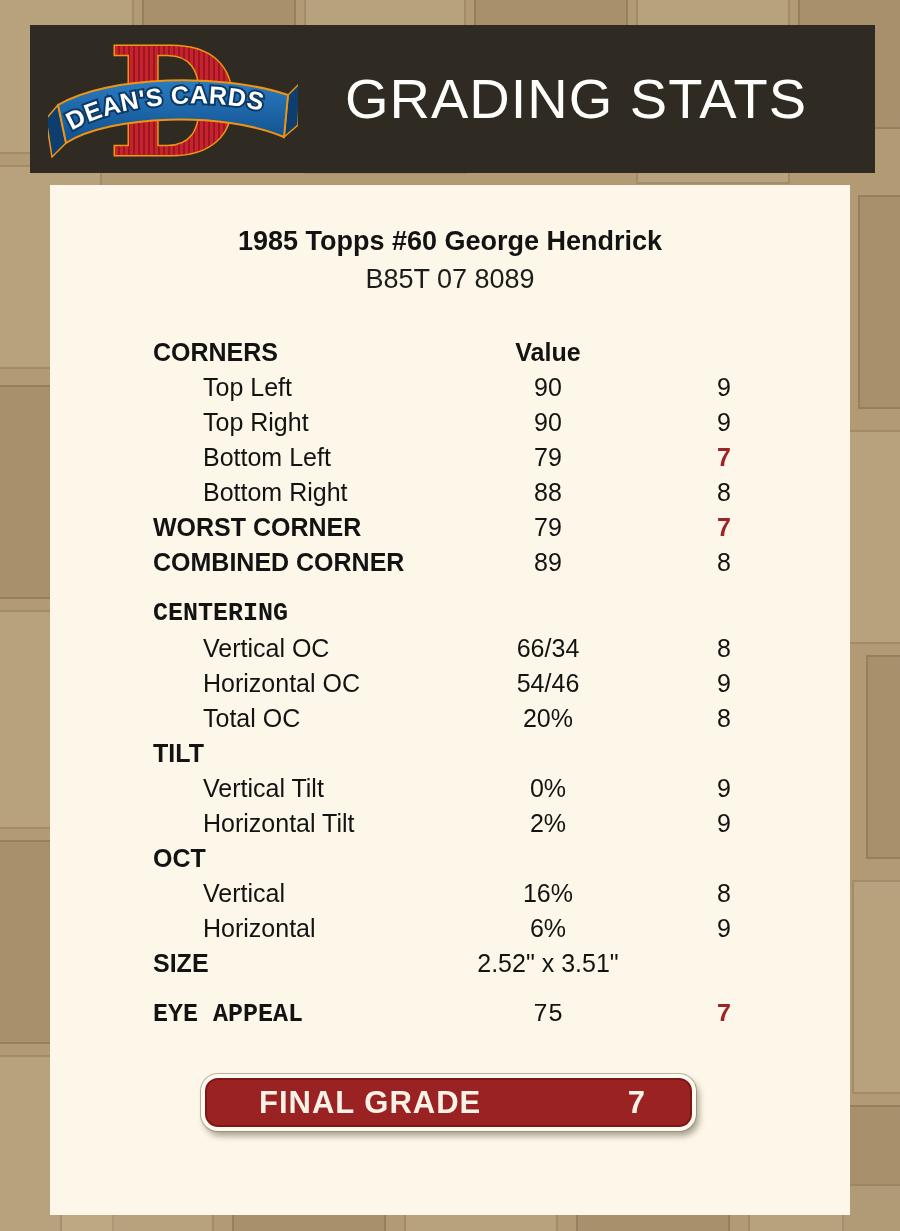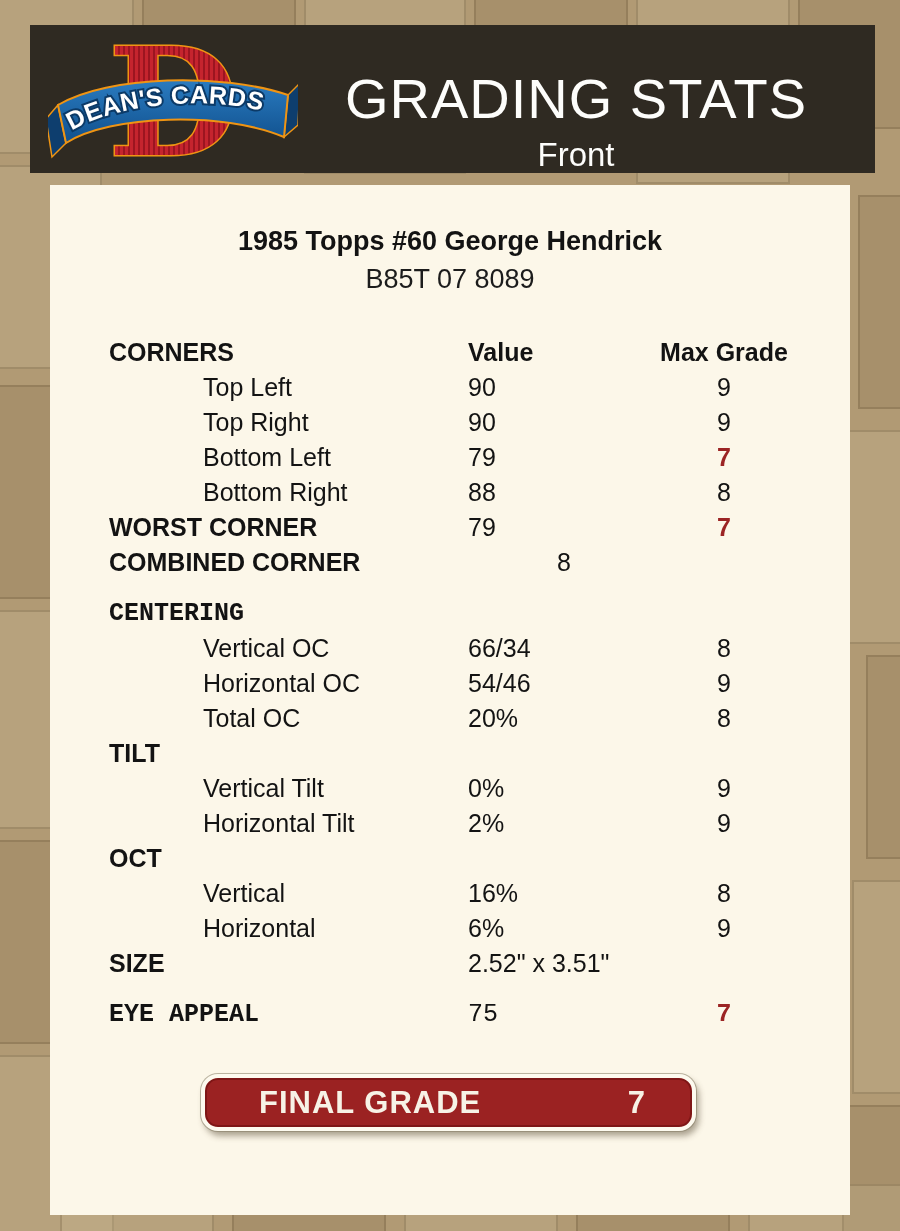--- a/index.html
+++ b/index.html
@@ -32,23 +32,23 @@
 
   .panel {
     position:absolute; left:50px; top:185px; width:800px; height:1030px;
     background:var(--panelbg,#fcf7e9);
   }
   .card-title  { margin:40px 0 0 0; text-align:center; font-size:27px; font-weight:bold; line-height:32px; }
   .card-serial { margin:6px 0 0 0;  text-align:center; font-size:27px; line-height:32px; color:#1c1c1c; }
 
   .gtable { margin-top:40px; }
   .trow { display:flex; height:35px; line-height:35px; font-size:25px; }
-  .trow .lbl { width:418px; padding-left:59px; box-sizing:border-box; white-space:nowrap; }
+  .trow .lbl { width:418px; padding-left:103px; box-sizing:border-box; white-space:nowrap; }
   .trow.indent .lbl { padding-left:153px; }
-  .trow .val { width:160px; white-space:nowrap; }
+  .trow .val { width:160px; text-align:center; white-space:nowrap; }
   .trow .grd { width:192px; text-align:center; }
   .trow.bold .lbl, .trow.head { font-weight:bold; }
   .trow .grd.red { color:var(--red,#9b2424); font-weight:bold; }
   .trow.gap { margin-top:16px;font-family:Liberation Mono, monospace; }
 
   .final-btn {
     position:absolute; left:151px; top:889px; width:495px; height:57px;
     box-sizing:border-box;
     background:var(--btnred,#9b2222);
     border:4px solid #fdfaef;
@@ -112,33 +112,31 @@
       <path d="M10,74 C60,44 175,42 240,64 L236,106 C175,80 62,84 18,112 Z" fill="url(#ribbonGrad)" stroke="#ef9413" stroke-width="2"></path>
       <path id="rcurve" d="M22,101 C70,70 180,62 238,88" fill="none"></path>
       <text font-family="'Liberation Sans',sans-serif" font-weight="bold" font-size="25" fill="#ffffff" stroke="#0c3a67" stroke-width="4" paint-order="stroke" letter-spacing="0.5">
         <textPath href="#rcurve" startOffset="2">DEAN'S CARDS</textPath>
       </text>
     </svg>
   </div>
 
   <div class="header-text">
     <div class="header-title">GRADING STATS</div>
-    <div class="header-sub">Front</div>
   </div>
 </div>
 
 <div class="panel">
   <div class="card-title">1985 Topps #60 George Hendrick</div>
   <div class="card-serial">B85T 07 8089</div>
 
   <div class="gtable">
     <div class="trow head">
       <span class="lbl">CORNERS</span>
       <span class="val">Value</span>
-      <span class="grd">Max Grade</span>
     </div>
     <div id="rows-container">
   <div class="trow indent">
     <span class="lbl">Top Left</span>
     <span class="val">90</span>
     <span class="grd">9</span>
   </div>
 
   <div class="trow indent">
     <span class="lbl">Top Right</span>
@@ -159,20 +157,21 @@
   </div>
 
   <div class="trow bold">
     <span class="lbl">WORST CORNER</span>
     <span class="val">79</span>
     <span class="grd red">7</span>
   </div>
 
   <div class="trow bold">
     <span class="lbl">COMBINED CORNER</span>
+    <span class="val">89</span>
     <span class="grd">8</span>
   </div>
 
   <div class="trow bold gap">
     <span class="lbl">CENTERING</span>
     <span class="val"></span>
     <span class="grd"></span>
   </div>
 
   <div class="trow indent">

